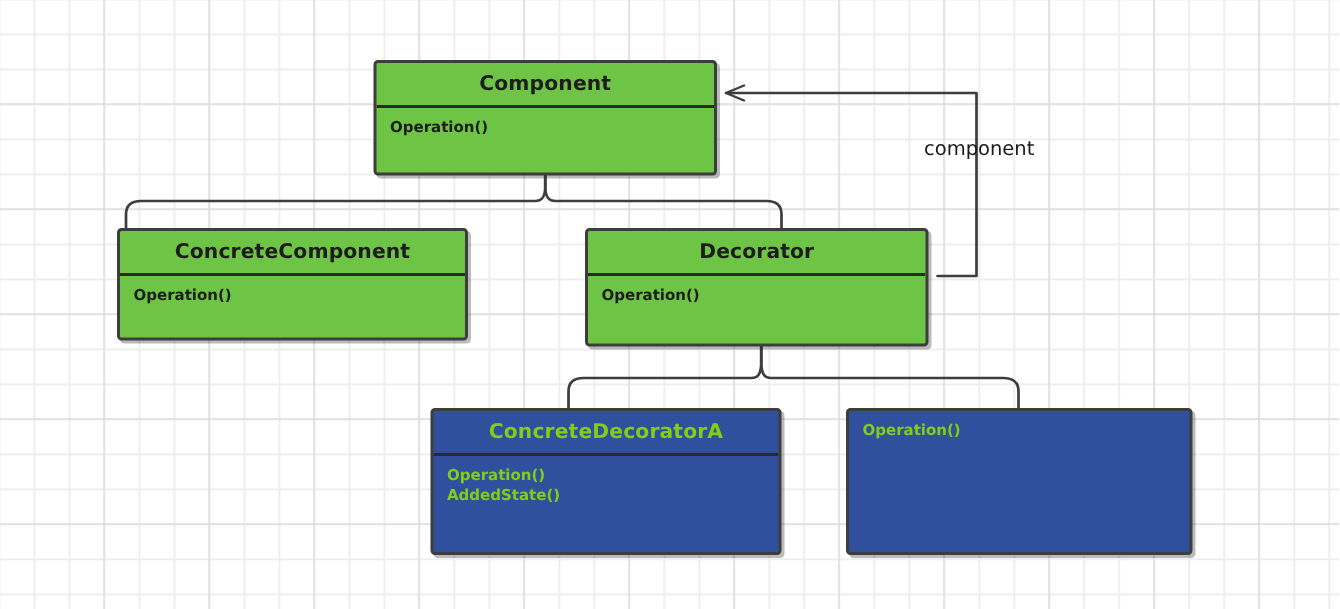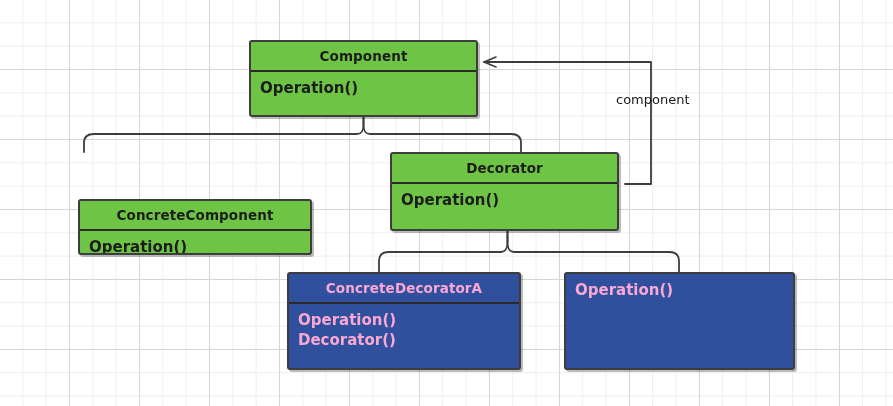--- a/index.html
+++ b/index.html
@@ -56,37 +56,37 @@
     letter-spacing: 0.1px;
     color: #1c1c1c;
     padding: 7px 6px 6px 6px;
     border-bottom: 2px solid #2a2a2a;
     line-height: 1.1;
     white-space: nowrap;
   }
   .uml-class .class-ops {
     flex: 1;
     padding: 7px 16px 4px 9px;
-    font-size: 15px;
+    font-size: 10px;
     font-weight: bold;
     color: #1c1c1c;
     line-height: 1.32;
   }
   .uml-class .op-line {
     white-space: nowrap;
   }
   .green {
     background: #6ec444;
   }
   .blue {
     background: #30509e;
   }
   .blue .class-name,
   .blue .class-ops {
-    color: #f9a8d4;
+    color: #84cc16;
   }
   .edge-label {
     position: absolute;
     font-family: "DejaVu Sans", sans-serif;
     font-size: 13px;
     color: #1a1a1a;
     white-space: nowrap;
   }
 </style>
 </head>
@@ -136,39 +136,39 @@
     </g>
   </svg>
 
   <div class="uml-class green" style="left:249px; top:40px; width:229px; height:77px;">
     <div class="class-name">Component</div>
     <div class="class-ops">
       <div class="op-line">Operation()</div>
     </div>
   </div>
 
-  <div class="uml-class green" style="left:78px; top:152px; width:234px; height:56px;margin-top:47px;">
+  <div class="uml-class green" style="left:78px; top:152px; width:234px; height:75px;">
     <div class="class-name">ConcreteComponent</div>
     <div class="class-ops">
       <div class="op-line">Operation()</div>
     </div>
   </div>
 
   <div class="uml-class green" style="left:390px; top:152px; width:229px; height:79px;">
     <div class="class-name">Decorator</div>
     <div class="class-ops">
       <div class="op-line">Operation()</div>
     </div>
   </div>
 
   <div class="uml-class blue" style="left:287px; top:272px; width:234px; height:98px;">
     <div class="class-name">ConcreteDecoratorA</div>
     <div class="class-ops">
       <div class="op-line">Operation()</div>
-      <div class="op-line">Decorator()</div>
+      <div class="op-line">AddedState()</div>
     </div>
   </div>
 
   <div class="uml-class blue" style="left:564px; top:272px; width:231px; height:98px;">
     <div class="class-ops">
       <div class="op-line">Operation()</div>
     </div>
   </div>
 
   <div class="edge-label" style="left:616px; top:92px;">component</div>

